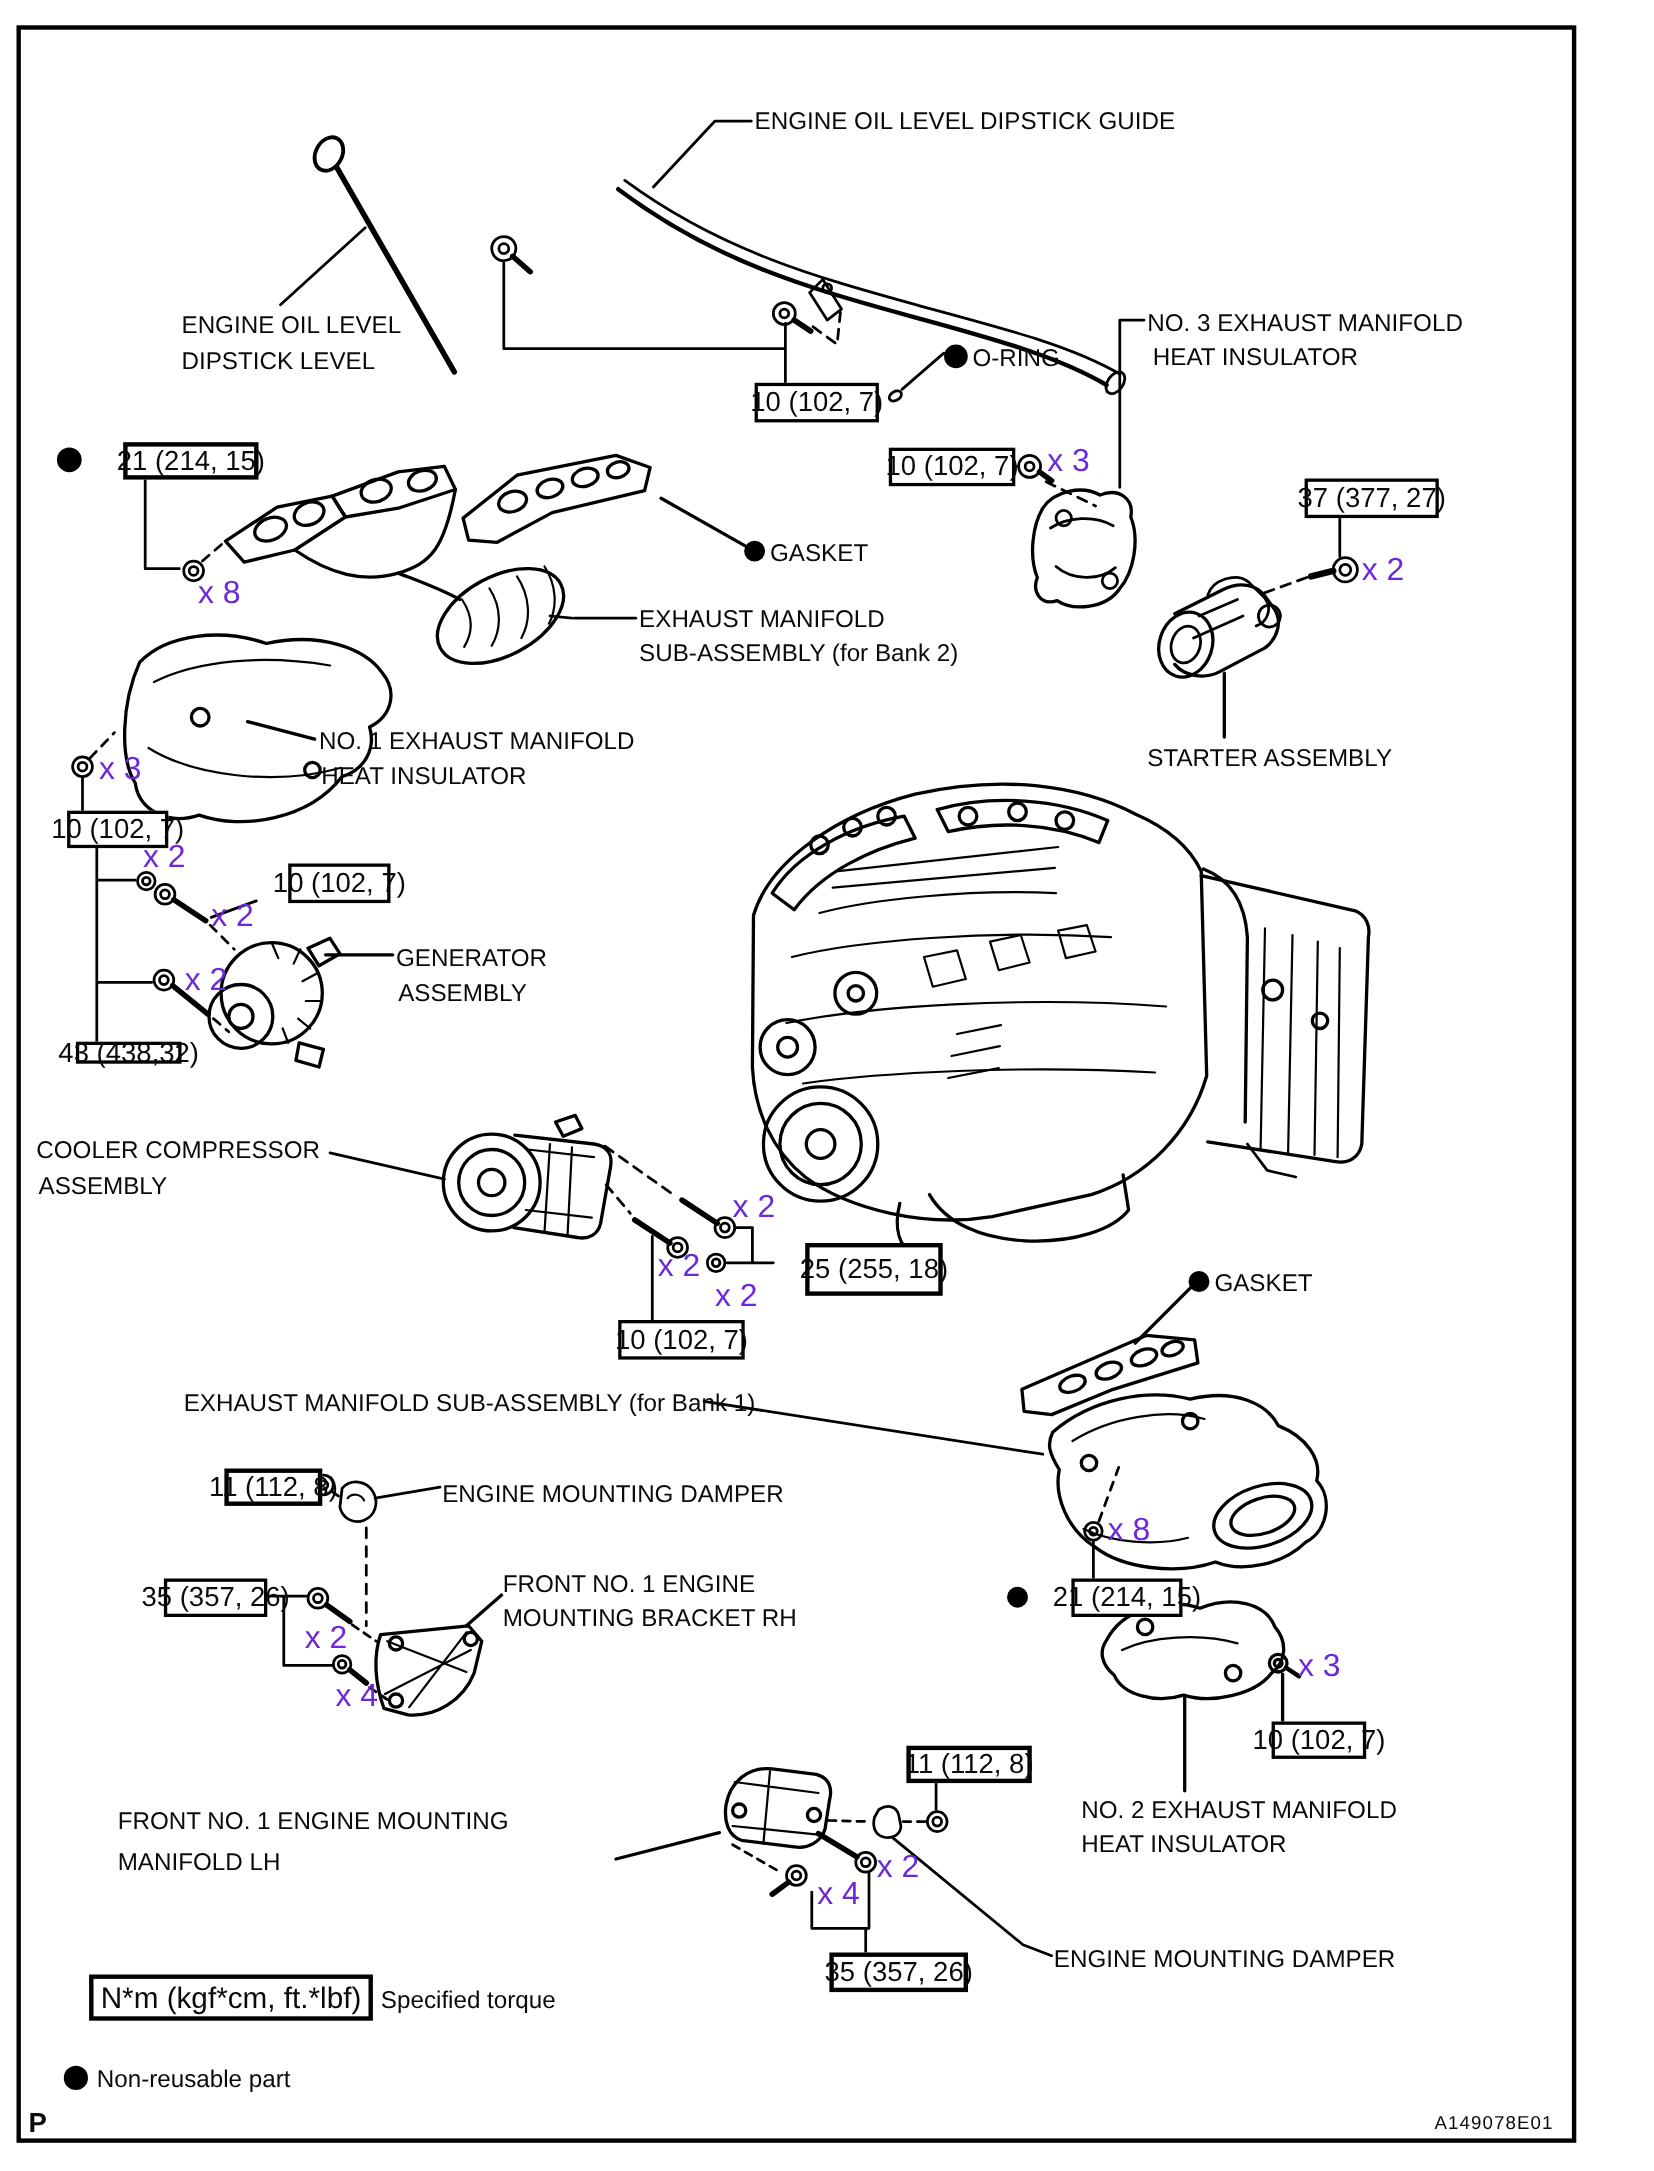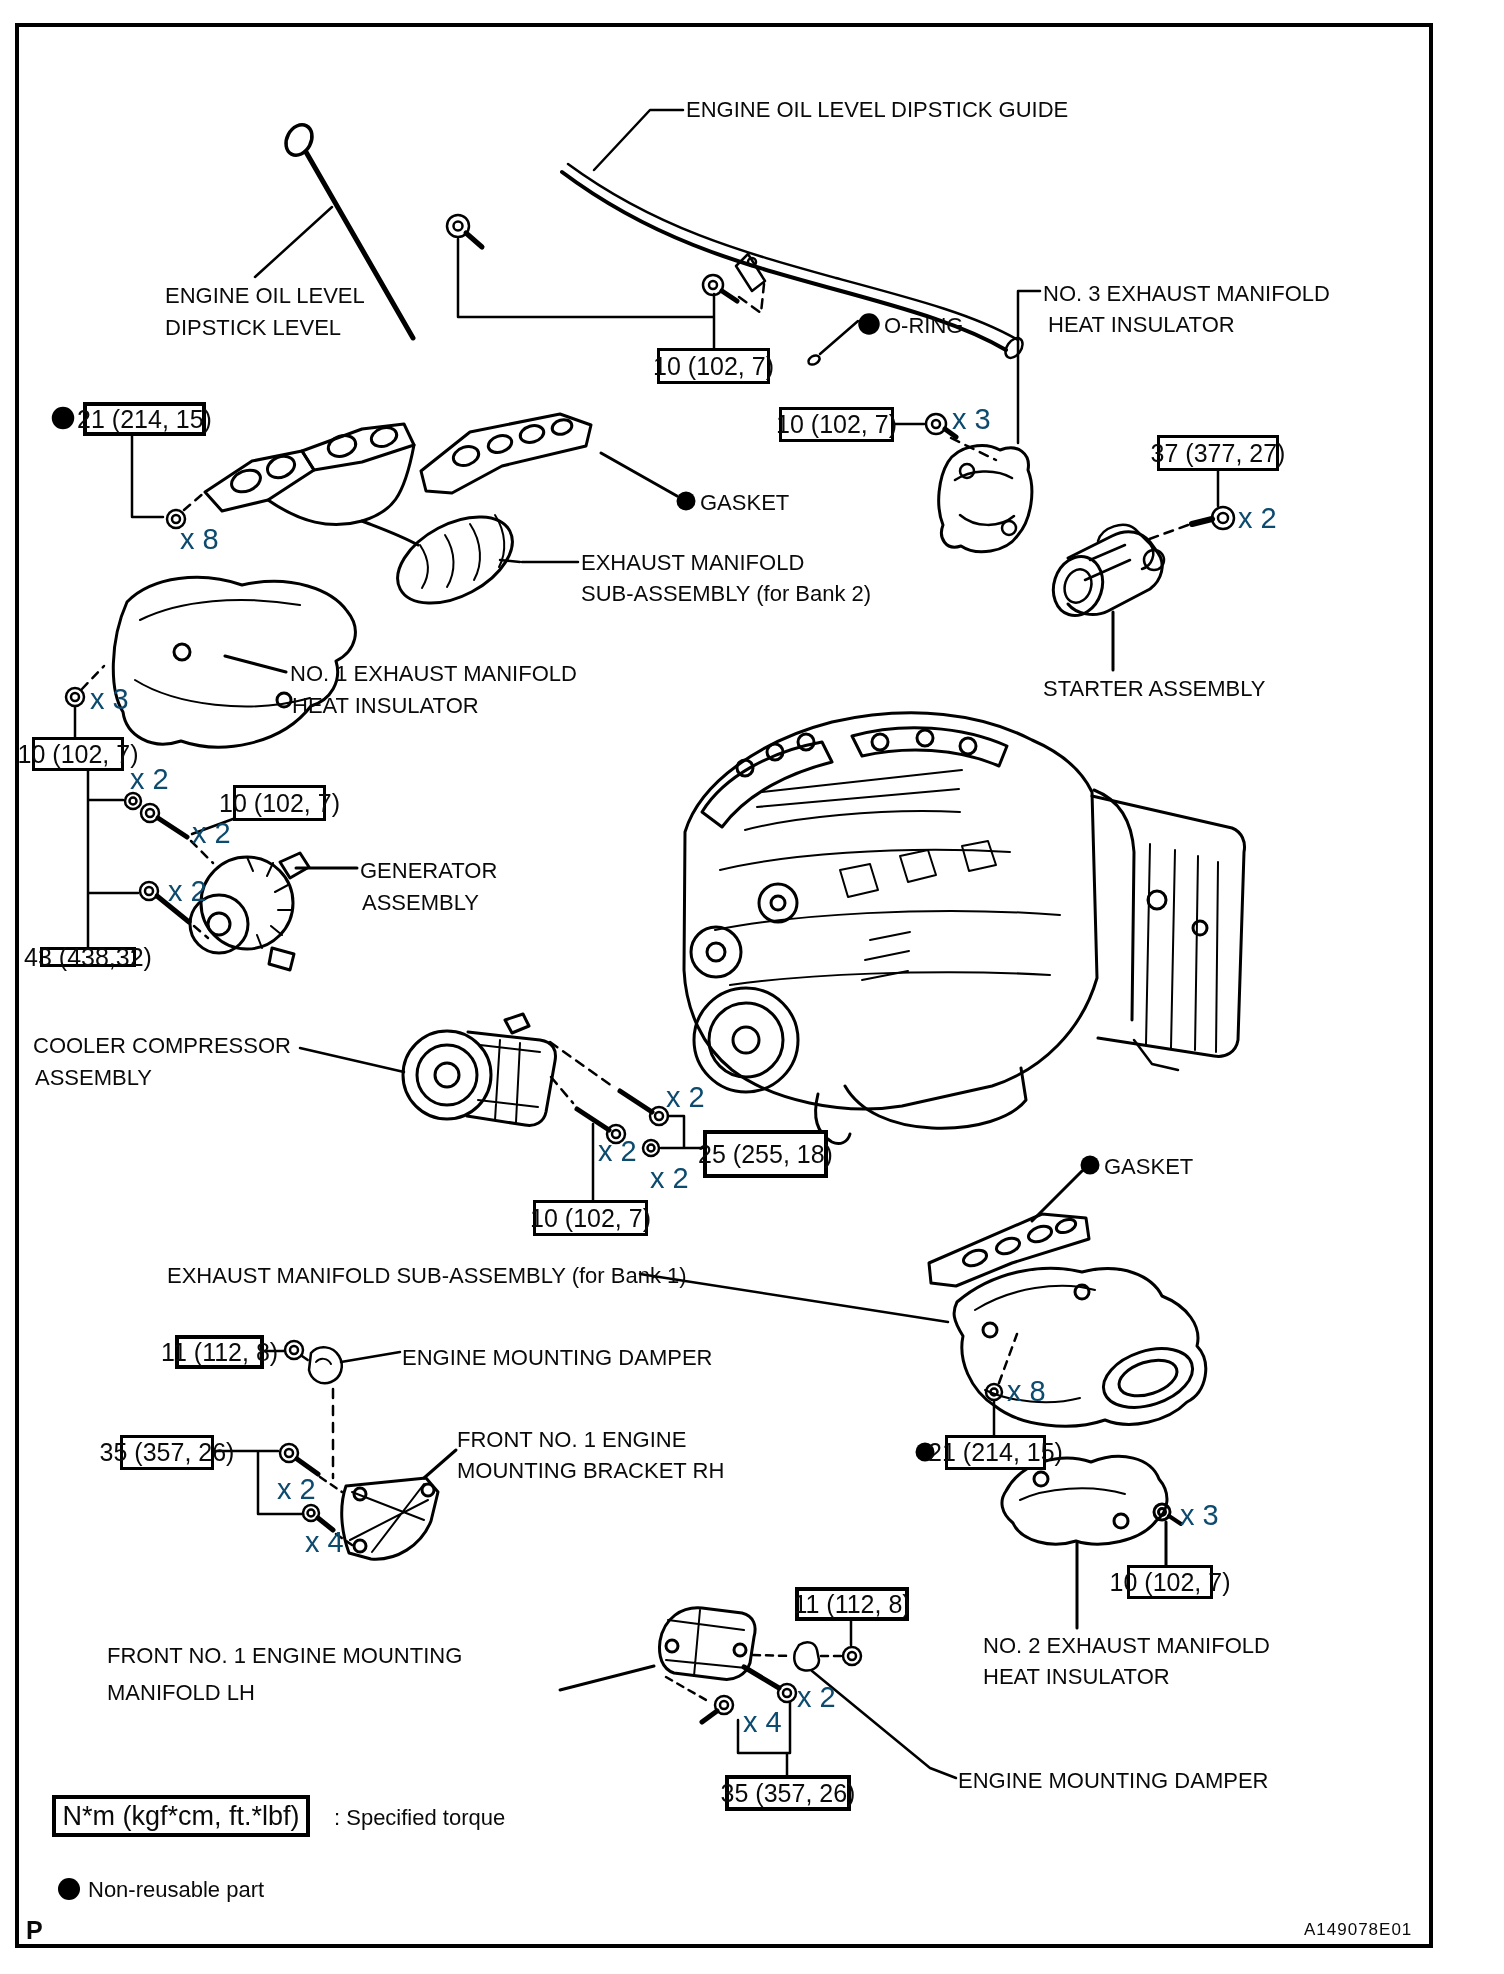--- a/index.html
+++ b/index.html
@@ -1,22 +1,22 @@
 <!DOCTYPE html>
 <html><head>
 <meta charset="utf-8">
 <style>
   html,body{margin:0;padding:0;background:#fff;}
   body{width:1504px;height:1974px;position:relative;font-family:"Liberation Sans",sans-serif;color:#0a0a0a;}
   #frame{position:absolute;left:15px;top:23px;width:1418px;height:1925px;border:4px solid #000;box-sizing:border-box;}
   .lbl{position:absolute;font-size:22px;line-height:31px;white-space:nowrap;color:#0a0a0a;}
-  .mult{position:absolute;font-size:29px;line-height:30px;white-space:nowrap;color:#0c4a6e;}
+  .mult{position:absolute;font-size:29px;line-height:30px;white-space:nowrap;color:#6d28d9;}
   .tbox{position:absolute;border:3px solid #000;background:#fff;box-sizing:border-box;
         font-size:25px;line-height:29px;text-align:center;white-space:nowrap;padding:0 20px;
-        display:flex;align-items:center;justify-content:center;}
+        display:flex;align-items:center;justify-content:center;margin-left:29px;}
   .tbox.heavy{border-width:4px;}
   svg{position:absolute;left:0;top:0;}
   .code{position:absolute;font-size:17px;letter-spacing:1px;margin-left:20px;}
   .pletter{position:absolute;font-size:25px;font-weight:bold;}
 </style>
 </head>
 <body>
 
 <div id="frame"></div>
 

